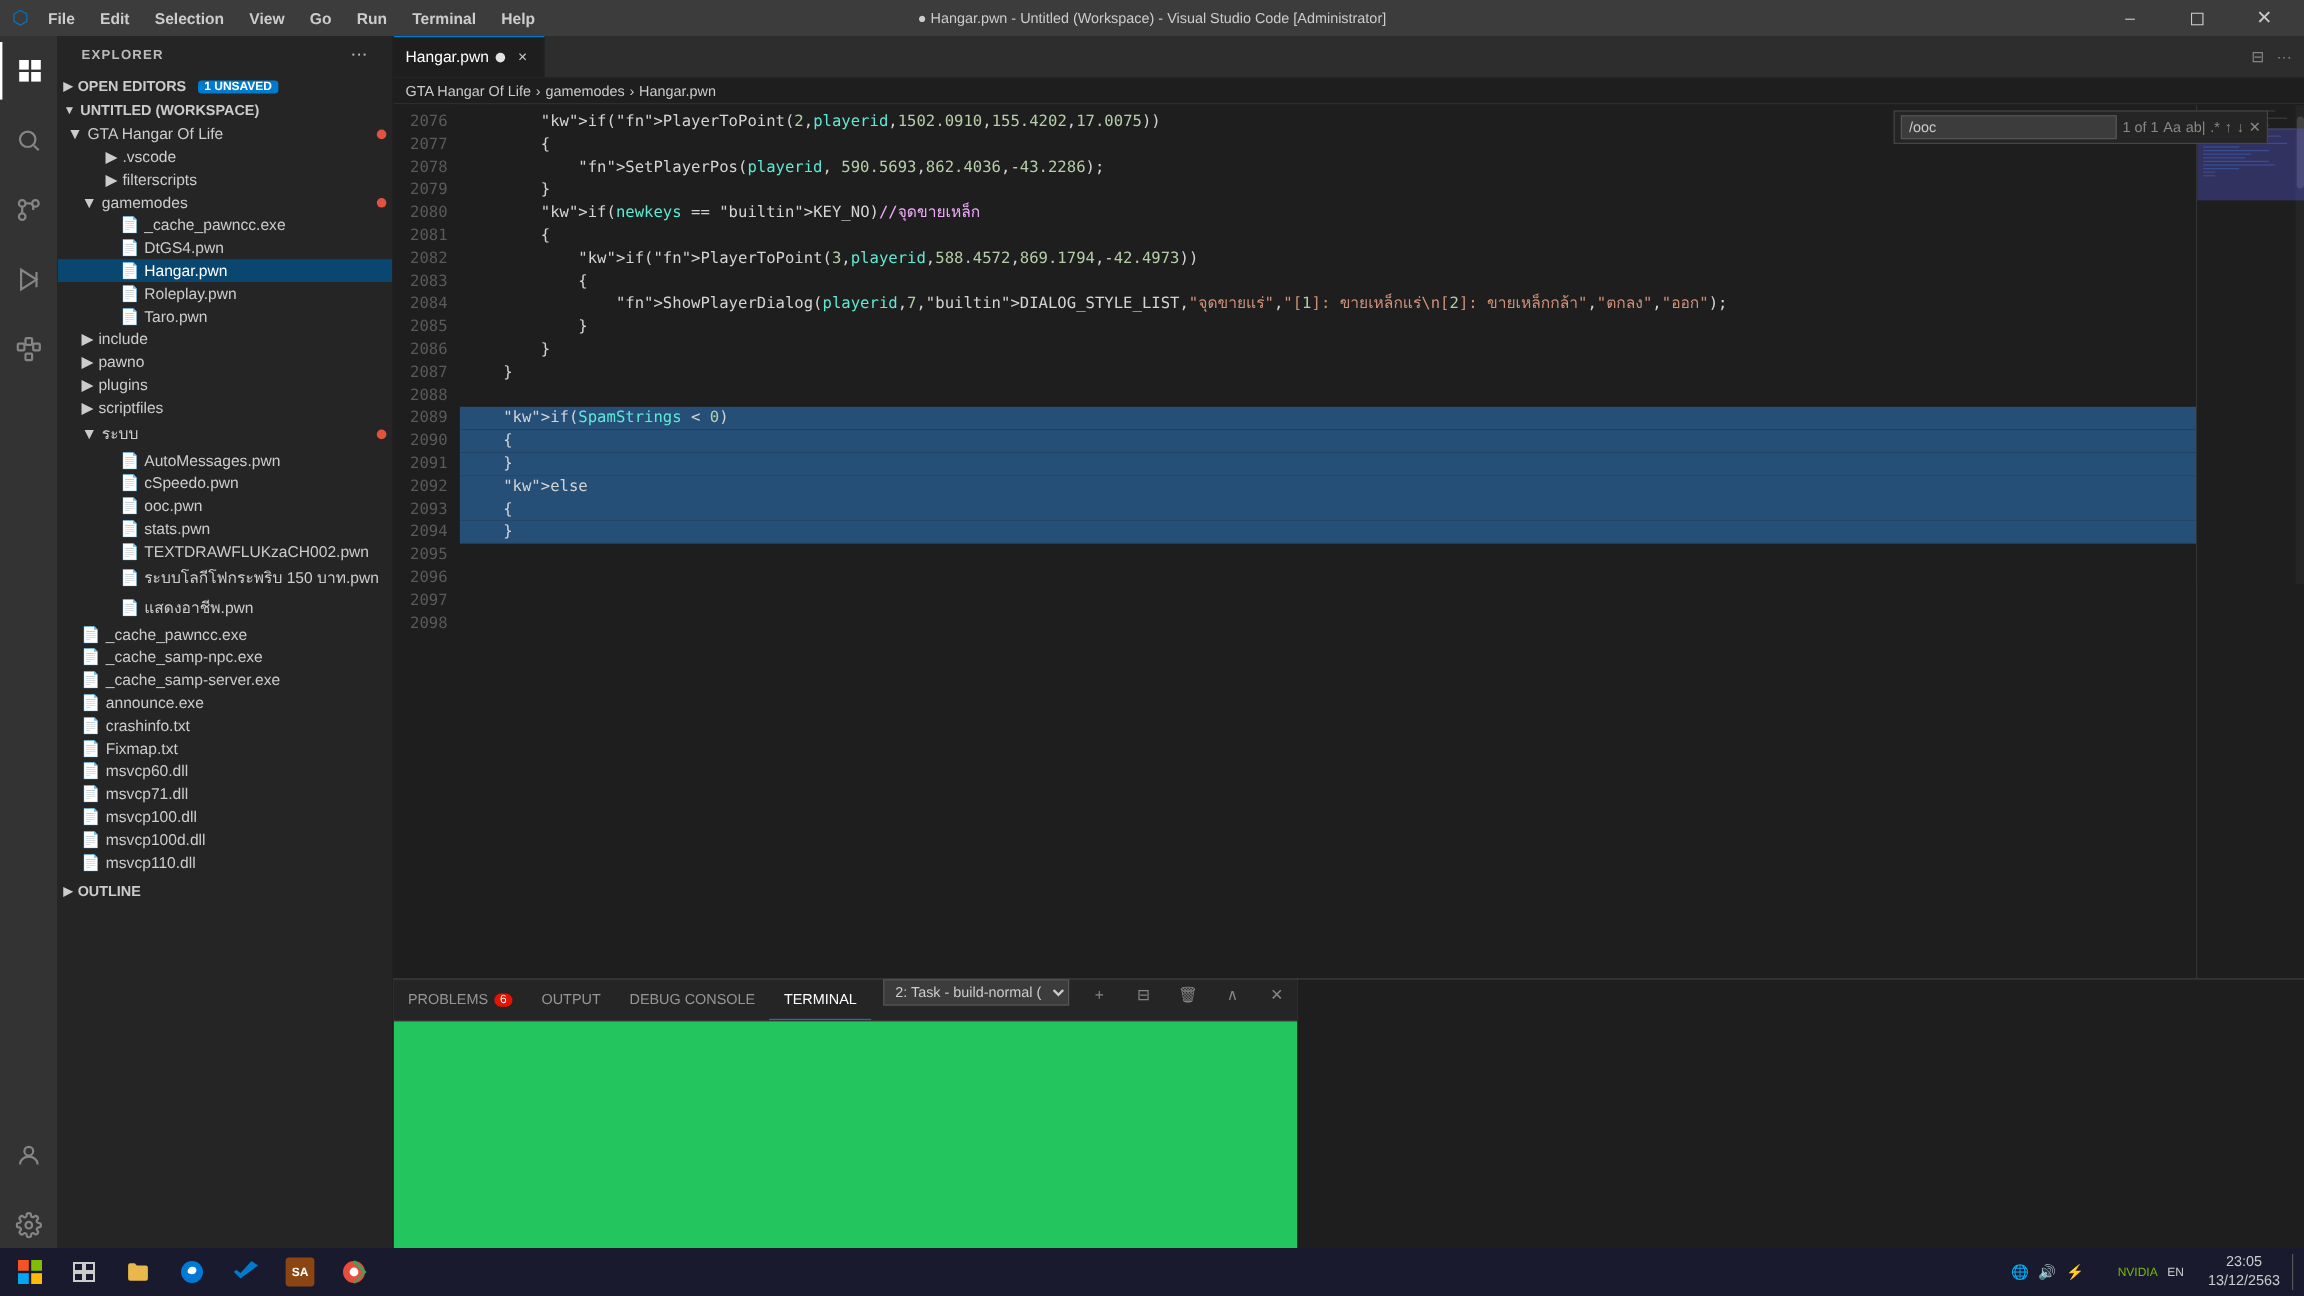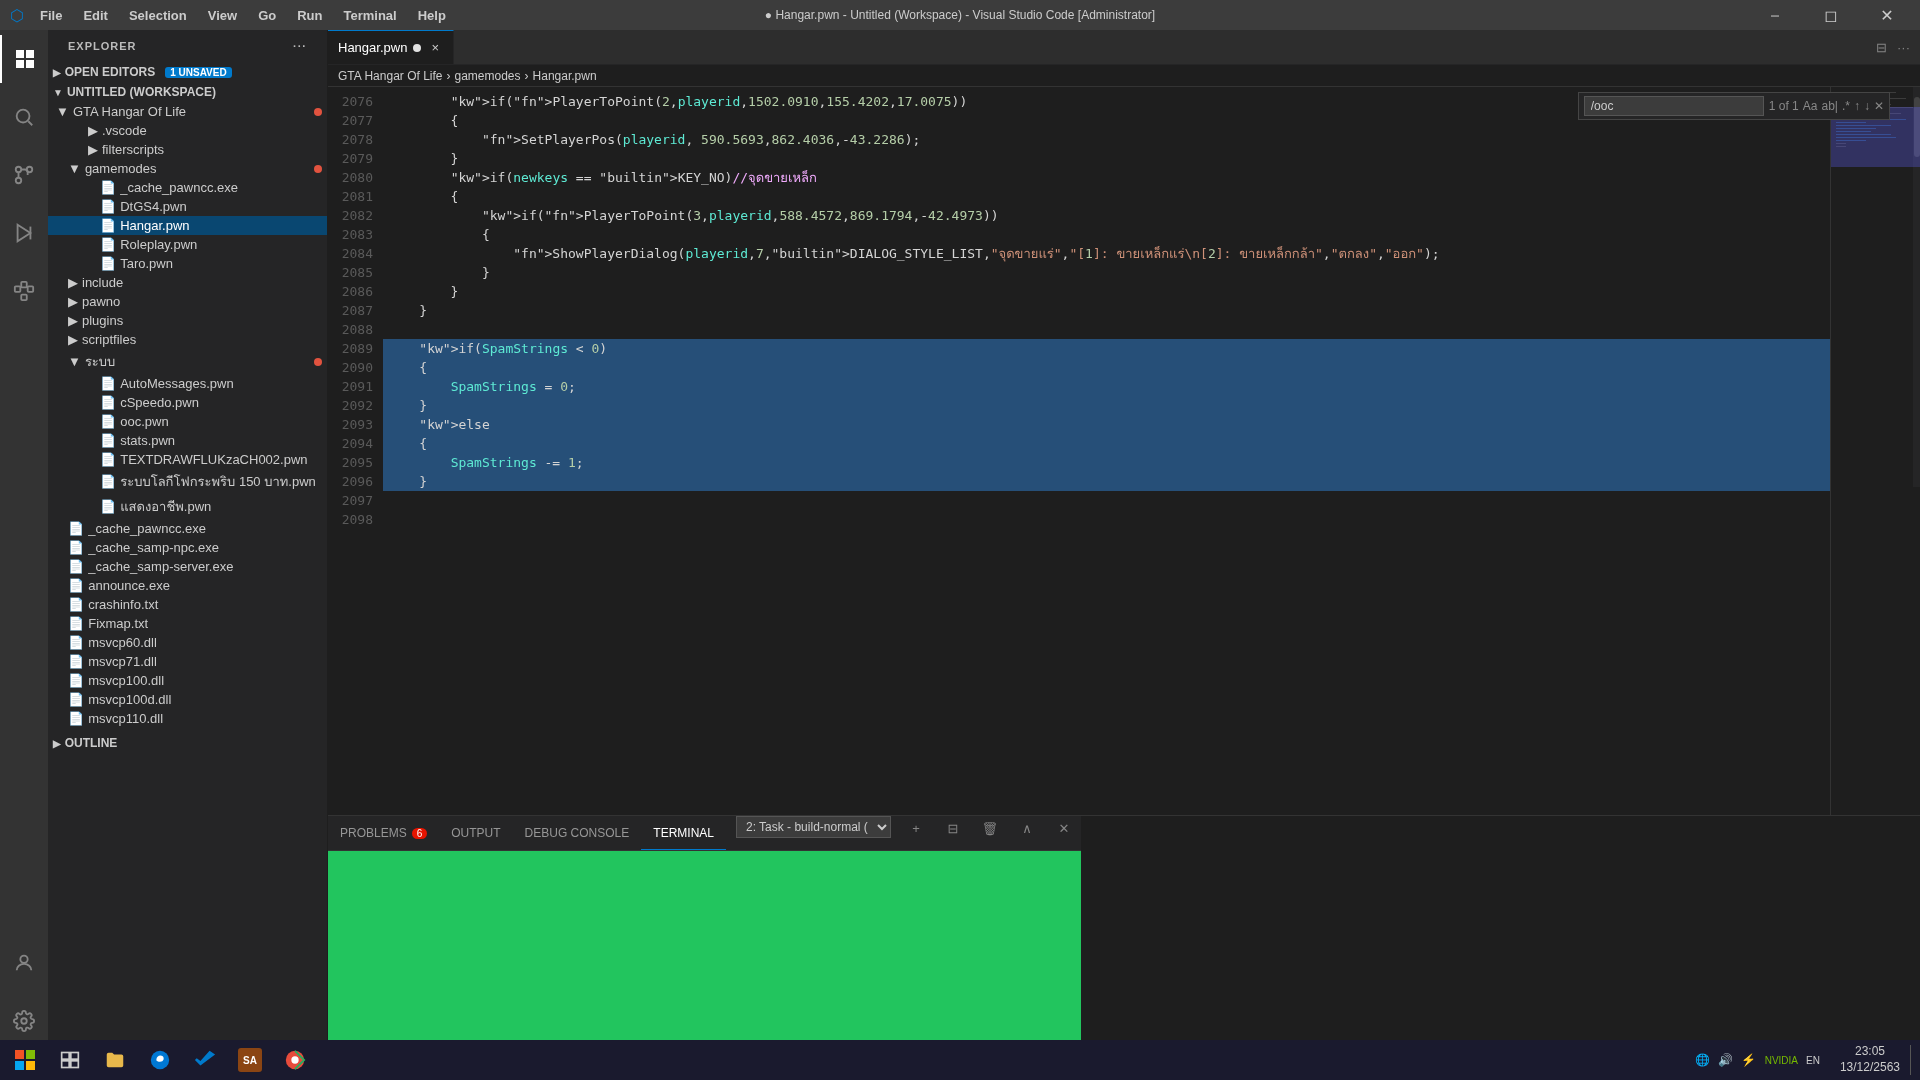--- a/index.html
+++ b/index.html
@@ -770,25 +770,23 @@
           <div class="code-line">        {</div>
           <div class="code-line">            <span class="&lt;span">"kw"</span>&gt;if(<span class="&lt;span">"fn"</span>&gt;PlayerToPoint(<span class="num">3</span>,<span class="var">playerid</span>,<span class="num">588.4572</span>,<span class="num">869.1794</span>,-<span class="num">42.4973</span>))</div>
           <div class="code-line">            {</div>
           <div class="code-line">                <span class="&lt;span">"fn"</span>&gt;ShowPlayerDialog(<span class="var">playerid</span>,<span class="num">7</span>,<span class="&lt;span">"builtin"</span>&gt;DIALOG_STYLE_LIST,<span class="str">"จุดขายแร่"</span>,<span class="str">"[<span class="num">1</span>]: ขายเหล็กแร่\n[<span class="num">2</span>]: ขายเหล็กกล้า"</span>,<span class="str">"ตกลง"</span>,<span class="str">"ออก"</span>);</div>
           <div class="code-line">            }</div>
           <div class="code-line">        }</div>
           <div class="code-line">    }</div>
           <div class="code-line"></div>
           <div class="code-line selected-line">    <span class="&lt;span">"kw"</span>&gt;if(<span class="var">SpamStrings</span> &lt; <span class="num">0</span>)</div>
           <div class="code-line selected-line">    {</div>
-          <div class="code-line selected-line">        <span class="var">SpamStrings</span> = <span class="num">0</span>;</div>
           <div class="code-line selected-line">    }</div>
           <div class="code-line selected-line">    <span class="&lt;span">"kw"</span>&gt;else</div>
           <div class="code-line selected-line">    {</div>
-          <div class="code-line selected-line">        <span class="var">SpamStrings</span> -= <span class="num">1</span>;</div>
           <div class="code-line selected-line">    }</div>
           <div class="code-line"></div>
           <div class="code-line"></div>
         </div>
 
       <div id="minimap">
         <div class="minimap-highlight"></div>
         <svg width="90" height="400">
 
           <rect x="0" y="0" width="90" height="400" fill="#1e1e1e"></rect>
@@ -911,21 +909,21 @@
       <circle cx="12" cy="12" r="10" fill="#e74c3c"></circle>
       <circle cx="12" cy="12" r="4" fill="white"></circle>
       <path d="M12 2 L22 12 L12 22" fill="none" stroke="#27ae60" stroke-width="2"></path>
     </svg>
   </div>
   <div class="taskbar-right">
     <div class="tray-icons">
       <span title="Network">🌐</span>
       <span title="Volume">🔊</span>
       <span title="Battery">⚡</span>
-      <span style="font-size:10px;color:#76b900;">NVIDIA</span>
+      <span style="font-size:10px;color:#76b900;margin-left:20px;">NVIDIA</span>
       <span style="font-size:10px;">EN</span>
     </div>
     <div class="clock">
       <div>23:05</div>
       <div>13/12/2563</div>
     </div>
     <div style="width:5px;height:30px;border-left:1px solid #555;cursor:pointer;"></div>
   </div>
 </div>
 

